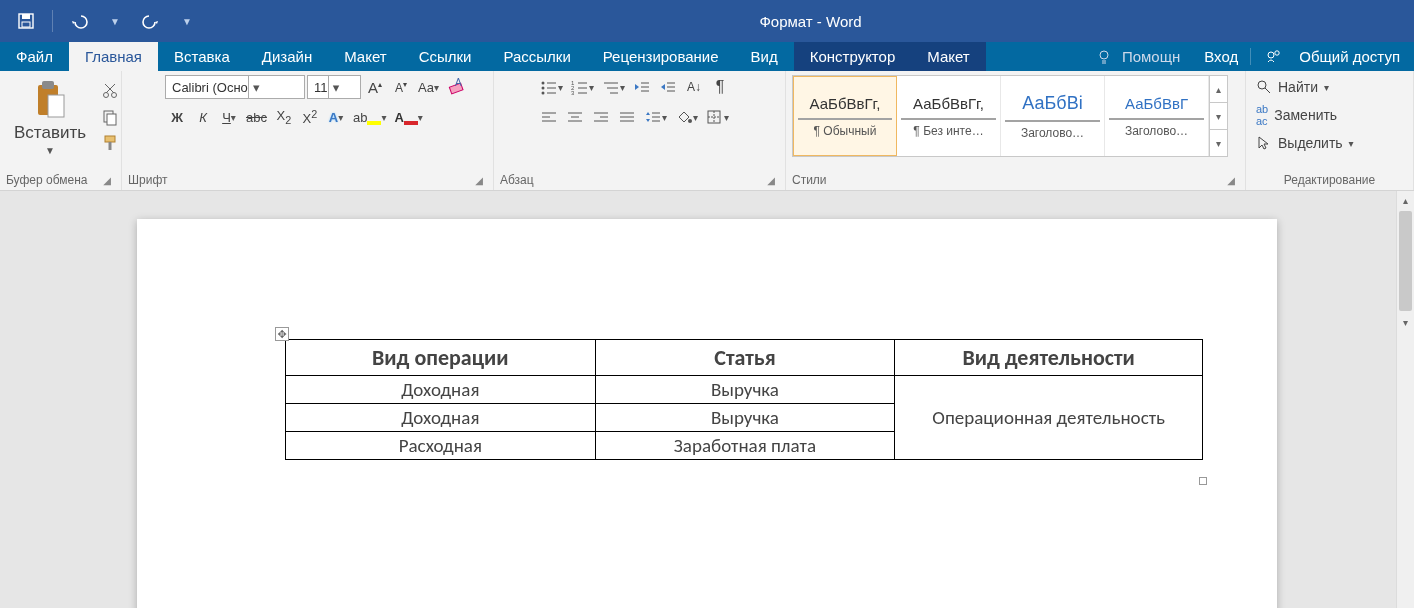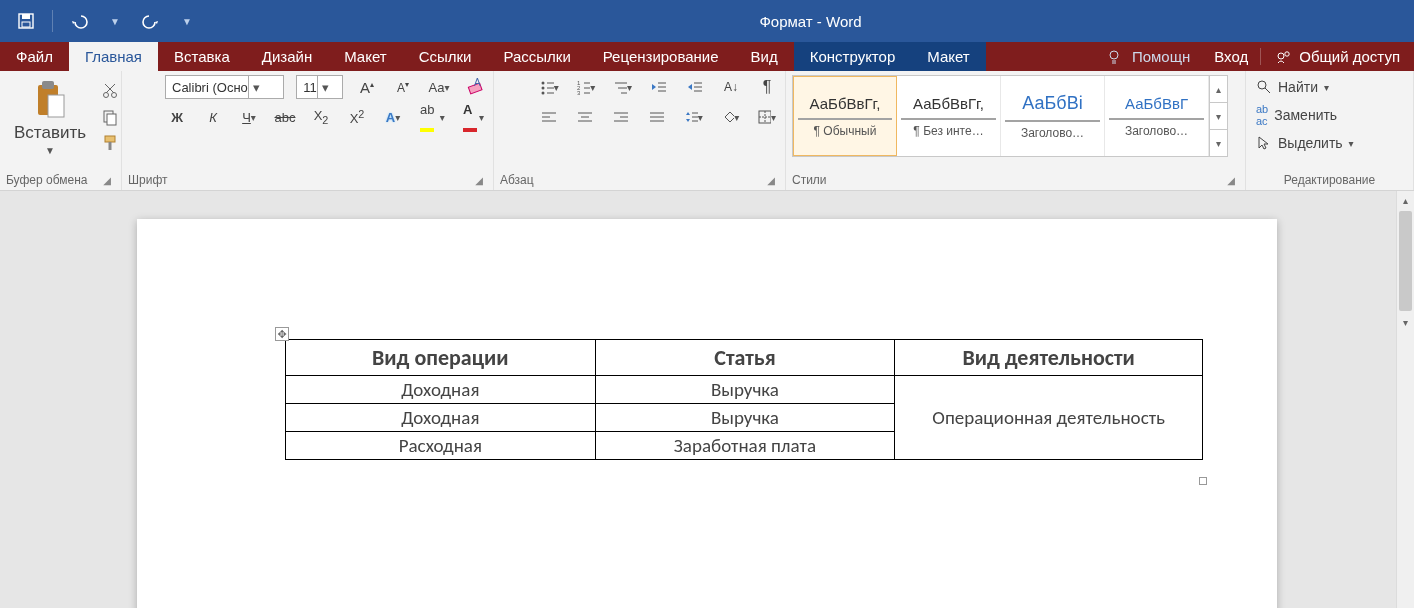--- a/index.html
+++ b/index.html
@@ -8,35 +8,35 @@
   .titlebar { height: 42px; background: #2a579a; display: flex; align-items: center; color: #fff; }
   .qat { display: flex; align-items: center; padding: 0 6px; gap: 2px; }
   .qat-btn { width: 40px; height: 42px; display: flex; align-items: center; justify-content: center; cursor: default; }
   .qat-btn.narrow { width: 28px; }
   .qat-sep { width: 1px; height: 22px; background: rgba(255,255,255,0.25); margin: 0 4px; }
   .title-center { flex: 1; text-align: center; font-size: 15px; }
   .title-right { display: flex; align-items: center; height: 100%; }
   .tabletools { background: #15417e; height: 42px; display: flex; align-items: center; padding: 0 20px; font-size: 14px; }
   .winbtn { width: 56px; height: 42px; display: flex; align-items: center; justify-content: center; }
   
-  .tabbar { height: 29px; background: #7f1d1d; display: flex; align-items: stretch; color: #fff; font-size: 15px; }
+  .tabbar { height: 29px; background: #0369a1; display: flex; align-items: stretch; color: #fff; font-size: 15px; }
   .tab { padding: 0 16px; display: flex; align-items: center; cursor: default; }
   .tab.active { background: #f3f3f3; color: #2a579a; }
   .tab-right { margin-left: auto; display: flex; align-items: center; }
   .tell-me { display: flex; align-items: center; color: #cdd9ea; padding: 0 12px; gap: 10px; }
   .signin { padding: 0 12px; display:flex; align-items:center; }
-  .share { padding: 0 14px; display:flex; align-items:flex-end; gap:6px; border-left: 1px solid rgba(255,255,255,0.25);}
+  .share { padding: 0 14px; display:flex; align-items:flex-start; gap:16px; border-left: 1px solid rgba(255,255,255,0.25);}
   
   .ribbon { height: 120px; background: #f3f3f3; border-bottom: 1px solid #d4d4d4; display: flex; }
   .group { border-right: 1px solid #e1e1e1; display: flex; flex-direction: column; }
   .group-body { flex: 1; display: flex; padding: 4px 6px 0 6px; gap: 4px; }
   .group-label { height: 20px; font-size: 12px; color: #666; text-align: center; display:flex; align-items:center; justify-content:center; gap:6px; padding: 0 6px;}
   .launcher { font-size: 10px; color: #888; margin-left: auto; padding-right: 4px;}
   .vcol { display:flex; flex-direction:column; gap:2px; }
-  .btnrow { display:flex; gap:12px; align-items:center;padding-left:37px; }
+  .btnrow { display:flex; gap:2px; align-items:center;padding-left:37px; }
   .rsmall { height: 24px; min-width: 24px; display:flex; align-items:center; justify-content:center; padding: 0 2px; border: 1px solid transparent; }
   .combo { height: 24px; border: 1px solid #ababab; background: #fff; display:flex; align-items:center; padding: 0 0 0 6px; font-size: 13px; color:#333;}
   .combo .dd { width: 16px; text-align:center; color:#555; border-left:1px solid #ababab; height:100%; display:flex; align-items:center; justify-content:center;}
   .bigbtn { display:flex; flex-direction:column; align-items:center; justify-content:flex-start; padding: 4px 8px 0 8px; gap:2px; }
   .bigbtn .lbl { font-size: 17px; color:#444; display:flex; align-items:center; gap:4px;}
   
   .gal { display:flex; gap:0; border:1px solid #c8c8c8; background:#fff; }
   .gitem { width: 104px; height: 80px; border-right: 1px solid #e8e8e8; display:flex; flex-direction:column; align-items:center; justify-content:center; gap:6px; padding:4px; }
   .gitem.sel { border: 1px solid #f0b860; background:#fff6e5; }
   .gitem .prev { font-size: 15px; color: #333; }

